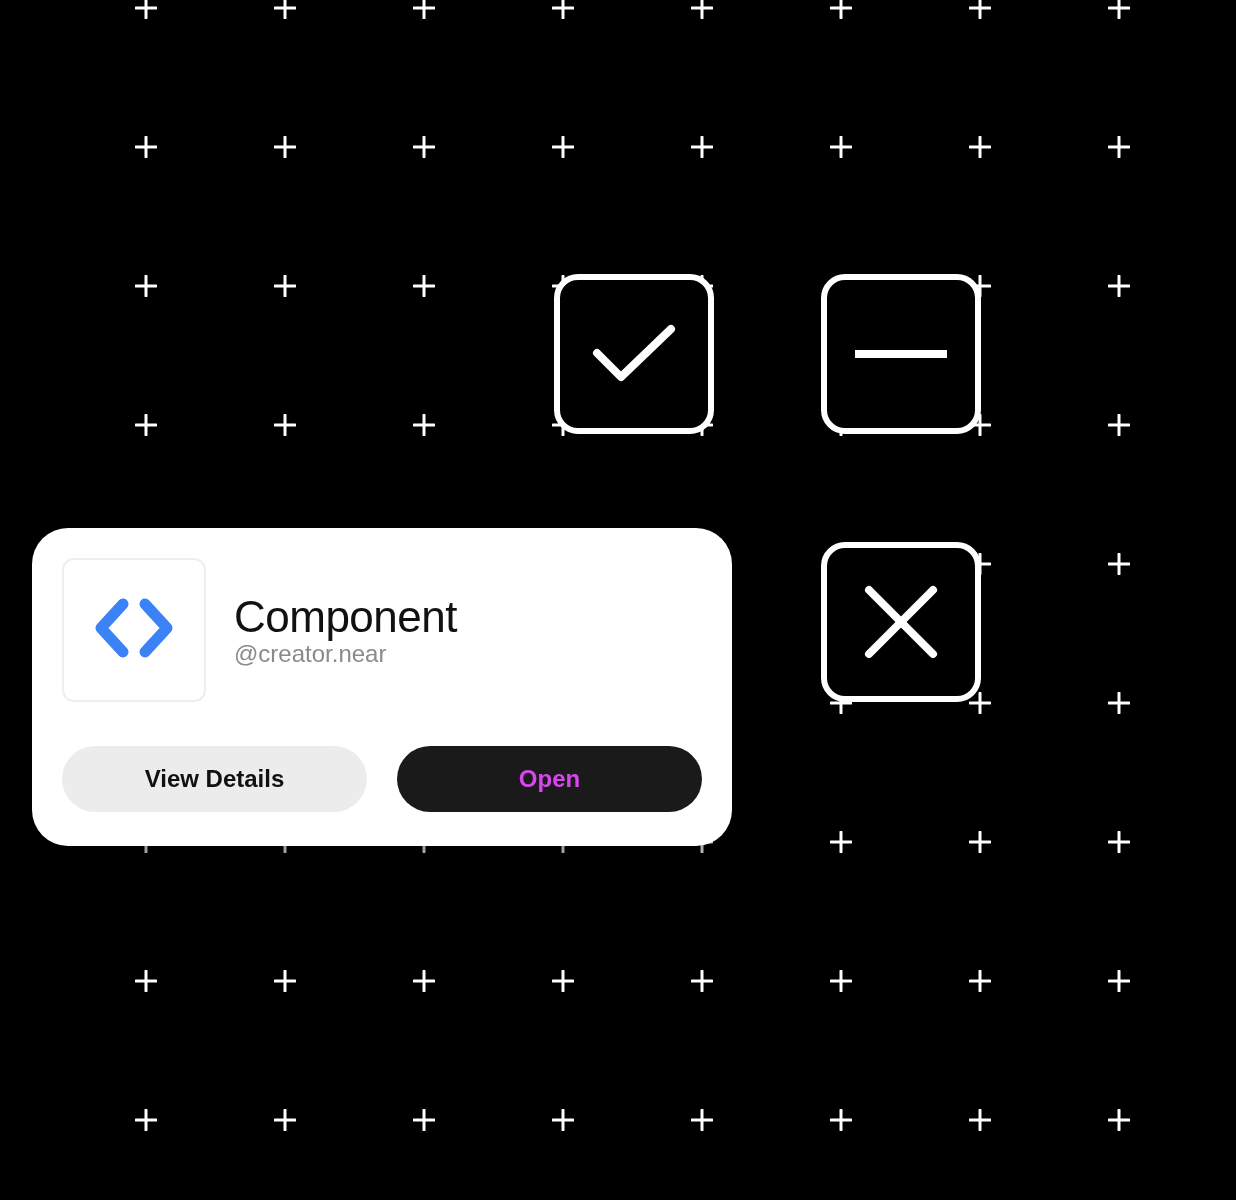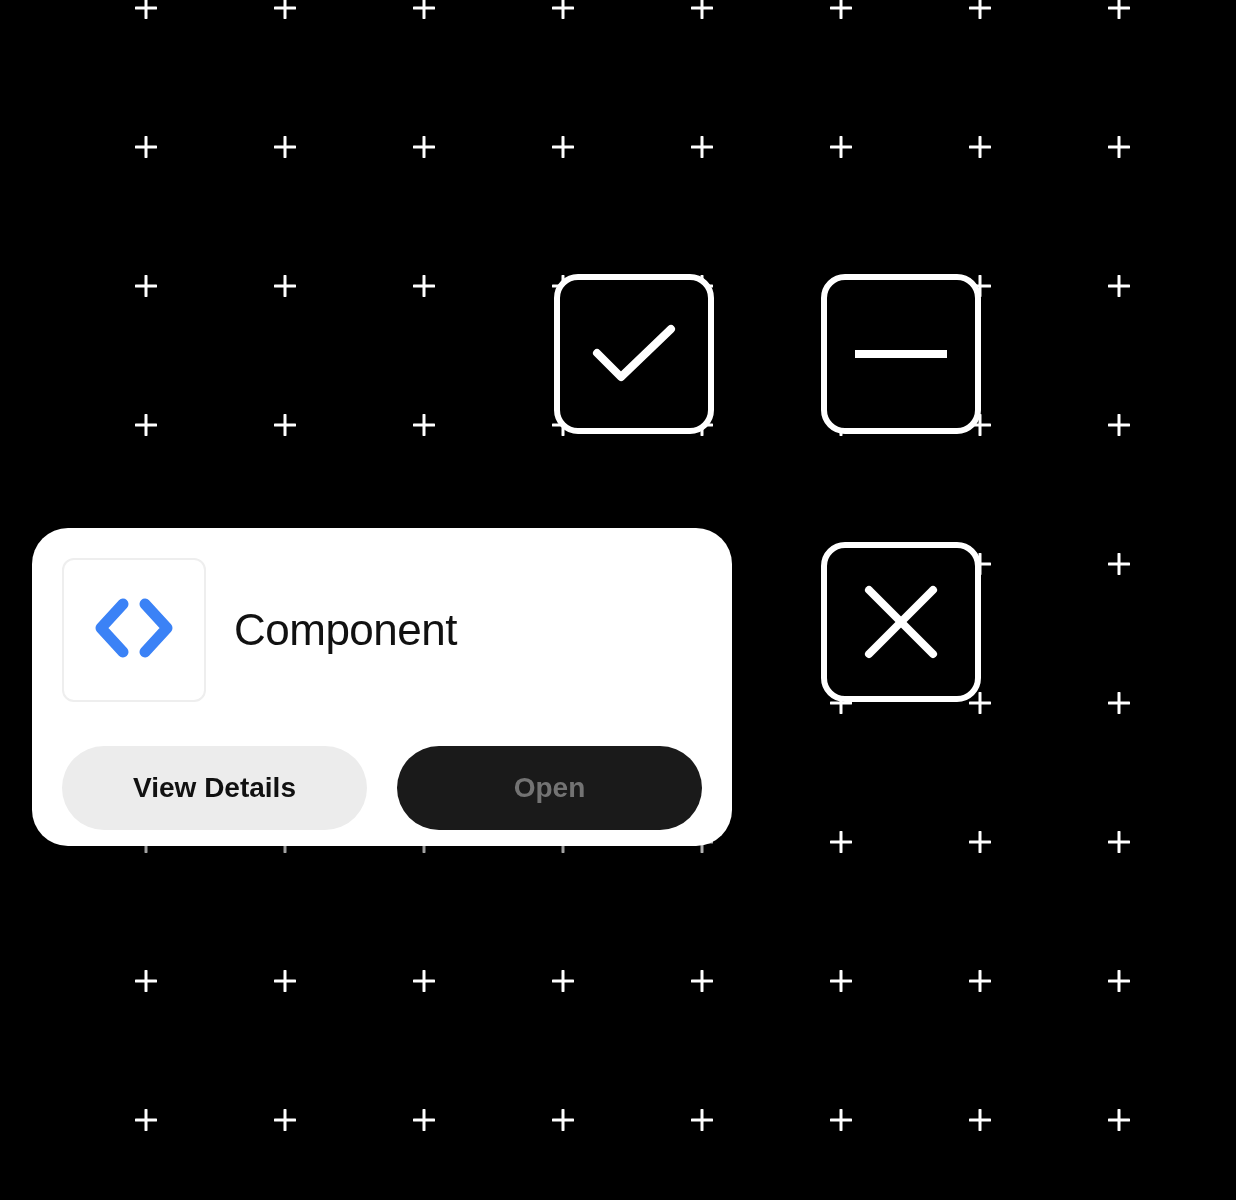--- a/index.html
+++ b/index.html
@@ -87,35 +87,35 @@
       color: #8a8a8a;
       margin-top: -2px;
     }
     .card-buttons {
       display: flex;
       gap: 30px;
       margin-top: 44px;
     }
     .btn {
       flex: 1;
-      height: 84px;
+      height: 66px;
       border-radius: 999px;
       border: none;
-      font-size: 28px;
+      font-size: 24px;
       font-weight: 600;
       cursor: pointer;
       font-family: inherit;
     }
     .btn-secondary {
       background: #ececec;
       color: #111;
     }
     .btn-primary {
       background: #1a1a1a;
-      color: #737373;
+      color: #d946ef;
       text-align: center;
     }
   </style>
 </head>
 <body>
 
 <div class="plus-grid" id="plus-grid">
     <div class="plus" style="left: 135px; top: -3px;">
       <svg viewBox="0 0 22 22">
         <path d="M11 1 V21 M1 11 H21" stroke="#fff" stroke-width="3" stroke-linecap="round"></path>
@@ -508,19 +508,20 @@
     <div class="icon-tile">
       <span>
         <svg viewBox="0 0 78 60" fill="none">
           <path d="M28 6 L6 30 L28 54" stroke="#3b82f6" stroke-width="11" stroke-linecap="round" stroke-linejoin="round"></path>
           <path d="M50 6 L72 30 L50 54" stroke="#3b82f6" stroke-width="11" stroke-linecap="round" stroke-linejoin="round"></path>
         </svg>
       </span>
     </div>
     <div>
       <div class="title">Component</div>
+      <div class="subtitle">@creator.near</div>
     </div>
   </div>
   <div class="card-buttons">
     <button class="btn btn-secondary">View Details</button>
     <button class="btn btn-primary">Open</button>
   </div>
 </div>
 
 </body></html>

